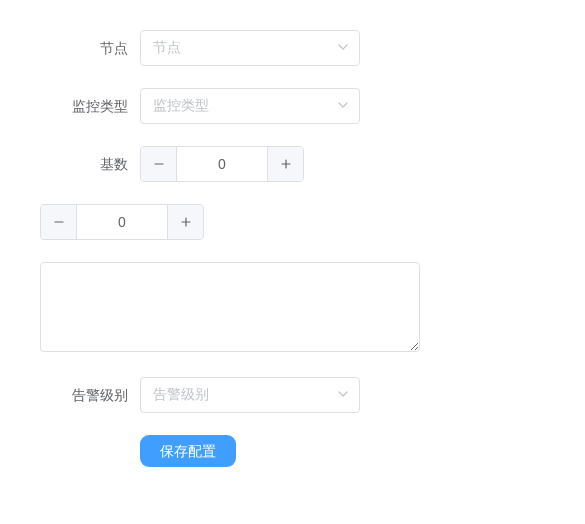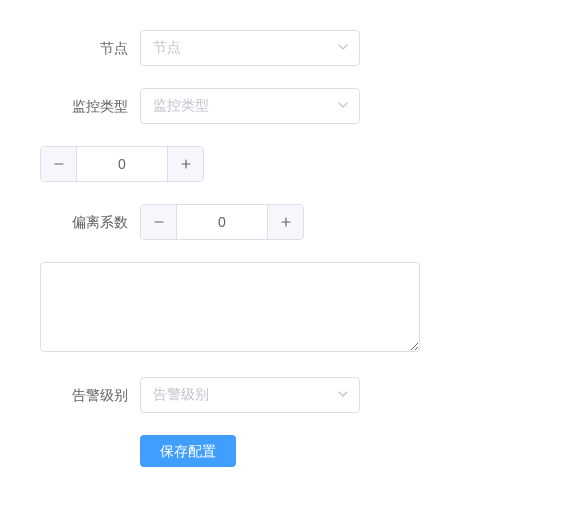--- a/index.html
+++ b/index.html
@@ -102,21 +102,21 @@
       color: #606266;
       resize: vertical;
       outline: none;
     }
     .btn-primary {
       display: inline-block;
       padding: 9px 20px;
       background: #409eff;
       color: #fff;
       border: none;
-      border-radius: 4px;
+      border-radius: 9px;
       font-size: 14px;
       cursor: pointer;
       line-height: 1;
     }
     .btn-row {
       display: flex;
       margin-top: 10px;
     }
     .btn-row .form-label {
       visibility: hidden;
@@ -147,39 +147,39 @@
       <span class="select-arrow">
         <svg width="12" height="12" viewBox="0 0 12 12">
             <path d="M2 4 L6 8 L10 4" stroke="#c0c4cc" stroke-width="1.2" fill="none" stroke-linecap="round" stroke-linejoin="round"></path>
           </svg>
       </span>
     </div>
   </div>
 </div>
 
 <div class="form-row">
+  <div class="form-label">基数</div>
   <div class="form-control">
     <div class="number-input">
       <button class="number-btn minus">
         <svg width="10" height="10" viewBox="0 0 10 10">
             <path d="M1 5 H9" stroke="#606266" stroke-width="1.2" stroke-linecap="round"></path>
           </svg>
       </button>
       <input class="number-value" type="text" value="0" style="">
       <button class="number-btn plus">
         <svg width="10" height="10" viewBox="0 0 10 10">
             <path d="M1 5 H9 M5 1 V9" stroke="#606266" stroke-width="1.2" stroke-linecap="round"></path>
           </svg>
       </button>
     </div>
   </div>
 </div>
 
 <div class="form-row">
-  <div class="form-label">偏离系数</div>
   <div class="form-control">
     <div class="number-input">
       <button class="number-btn minus">
         <svg width="10" height="10" viewBox="0 0 10 10">
             <path d="M1 5 H9" stroke="#606266" stroke-width="1.2" stroke-linecap="round"></path>
           </svg>
       </button>
       <input class="number-value" type="text" value="0" style="">
       <button class="number-btn plus">
         <svg width="10" height="10" viewBox="0 0 10 10">

